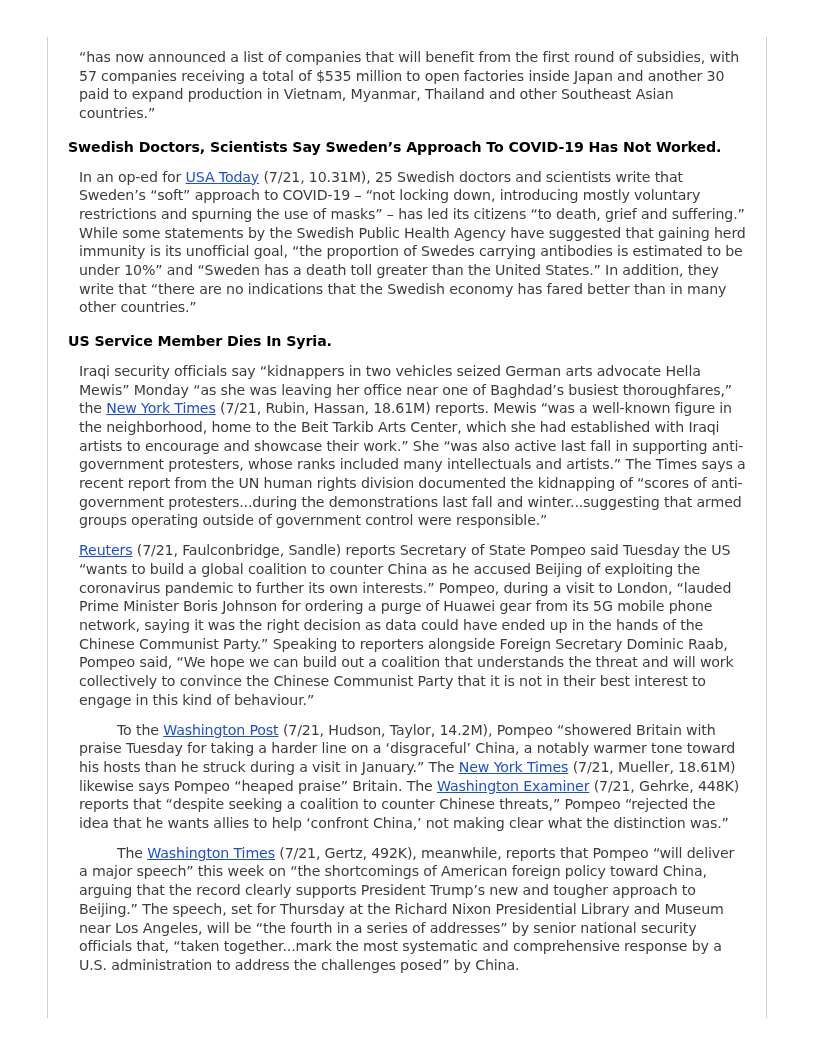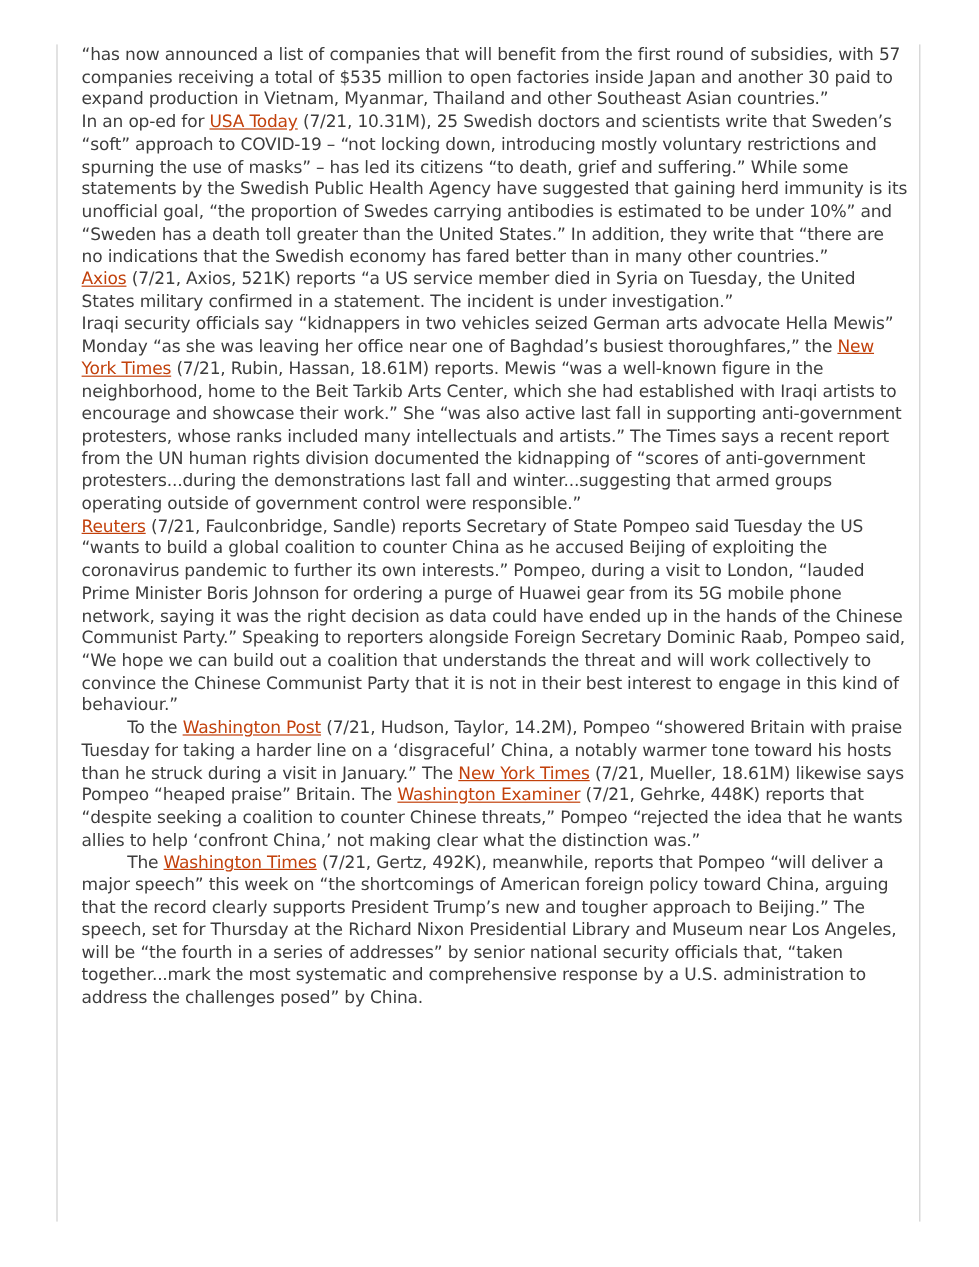--- a/index.html
+++ b/index.html
@@ -15,46 +15,47 @@
     .content {
       position: absolute;
       left: 68px; top: 37px;
       width: 690px;
       font-family: "DejaVu Sans", sans-serif;
       font-size: 14.2px;
       line-height: 18.7px;
       color: #3d3d3d;
       letter-spacing: -0.15px;
     }
-    .content p { margin: 0; }
+    .content p { margin: 11px; }
     .headline {
       font-weight: bold;
       color: #000000;
       margin: 15px 0 7px 0 !important;
       font-size: 14.2px;
       letter-spacing: -0.1px;
     }
     .indent { text-indent: 38px; }
-    a { color: #c2410c; text-decoration: underline; }
+    a { color: #1d4ed8; text-decoration: underline; }
   </style>
 </head>
 <body>
 
 <div class="frame"></div>
 
 <div class="content">
 
   <p>“has now announced a list of companies that will benefit from the first round of subsidies, with 57 companies receiving a total of $535 million to open factories inside Japan and another 30 paid to expand production in Vietnam, Myanmar, Thailand and other Southeast Asian countries.”</p>
 
   <div>
+    <p class="headline">Swedish Doctors, Scientists Say Sweden’s Approach To COVID-19 Has Not Worked.</p>
     <p><span>In an op-ed for </span><a href="#">USA Today</a><span> (7/21, 10.31M), 25 Swedish doctors and scientists write that Sweden’s “soft” approach to COVID-19 – “not locking down, introducing mostly voluntary restrictions and spurning the use of masks” – has led its citizens “to death, grief and suffering.” While some statements by the Swedish Public Health Agency have suggested that gaining herd immunity is its unofficial goal, “the proportion of Swedes carrying antibodies is estimated to be under 10%” and “Sweden has a death toll greater than the United States.” In addition, they write that “there are no indications that the Swedish economy has fared better than in many other countries.”</span></p>
   </div>
 
   <div>
-    <p><span></span><a href="#">Axios</a><span> (7/21, Axios, 521K) reports “a US service member died in Syria on Tuesday, the United States military confirmed in a statement. The incident is under investigation.”</span></p>
+    <p class="headline">US Service Member Dies In Syria.</p>
   </div>
 
   <div>
     <p><span>Iraqi security officials say “kidnappers in two vehicles seized German arts advocate Hella Mewis” Monday “as she was leaving her office near one of Baghdad’s busiest thoroughfares,” the </span><a href="#">New York Times</a><span> (7/21, Rubin, Hassan, 18.61M) reports. Mewis “was a well-known figure in the neighborhood, home to the Beit Tarkib Arts Center, which she had established with Iraqi artists to encourage and showcase their work.” She “was also active last fall in supporting anti-government protesters, whose ranks included many intellectuals and artists.” The Times says a recent report from the UN human rights division documented the kidnapping of “scores of anti-government protesters...during the demonstrations last fall and winter...suggesting that armed groups operating outside of government control were responsible.”</span></p>
   </div>
 
   <div>
     <p><span></span><a href="#">Reuters</a><span> (7/21, Faulconbridge, Sandle) reports Secretary of State Pompeo said Tuesday the US “wants to build a global coalition to counter China as he accused Beijing of exploiting the coronavirus pandemic to further its own interests.” Pompeo, during a visit to London, “lauded Prime Minister Boris Johnson for ordering a purge of Huawei gear from its 5G mobile phone network, saying it was the right decision as data could have ended up in the hands of the Chinese Communist Party.” Speaking to reporters alongside Foreign Secretary Dominic Raab, Pompeo said, “We hope we can build out a coalition that understands the threat and will work collectively to convince the Chinese Communist Party that it is not in their best interest to engage in this kind of behaviour.”</span></p>
     <p class="indent"><span>To the </span><a href="#">Washington Post</a><span> (7/21, Hudson, Taylor, 14.2M), Pompeo “showered Britain with praise Tuesday for taking a harder line on a ‘disgraceful’ China, a notably warmer tone toward his hosts than he struck during a visit in January.” The </span><a href="#">New York Times</a><span> (7/21, Mueller, 18.61M) likewise says Pompeo “heaped praise” Britain. The </span><a href="#">Washington Examiner</a><span> (7/21, Gehrke, 448K) reports that “despite seeking a coalition to counter Chinese threats,” Pompeo “rejected the idea that he wants allies to help ‘confront China,’ not making clear what the distinction was.”</span></p>
     <p class="indent"><span>The </span><a href="#">Washington Times</a><span> (7/21, Gertz, 492K), meanwhile, reports that Pompeo “will deliver a major speech” this week on “the shortcomings of American foreign policy toward China, arguing that the record clearly supports President Trump’s new and tougher approach to Beijing.” The speech, set for Thursday at the Richard Nixon Presidential Library and Museum near Los Angeles, will be “the fourth in a series of addresses” by senior national security officials that, “taken together...mark the most systematic and comprehensive response by a U.S. administration to address the challenges posed” by China.</span></p>

